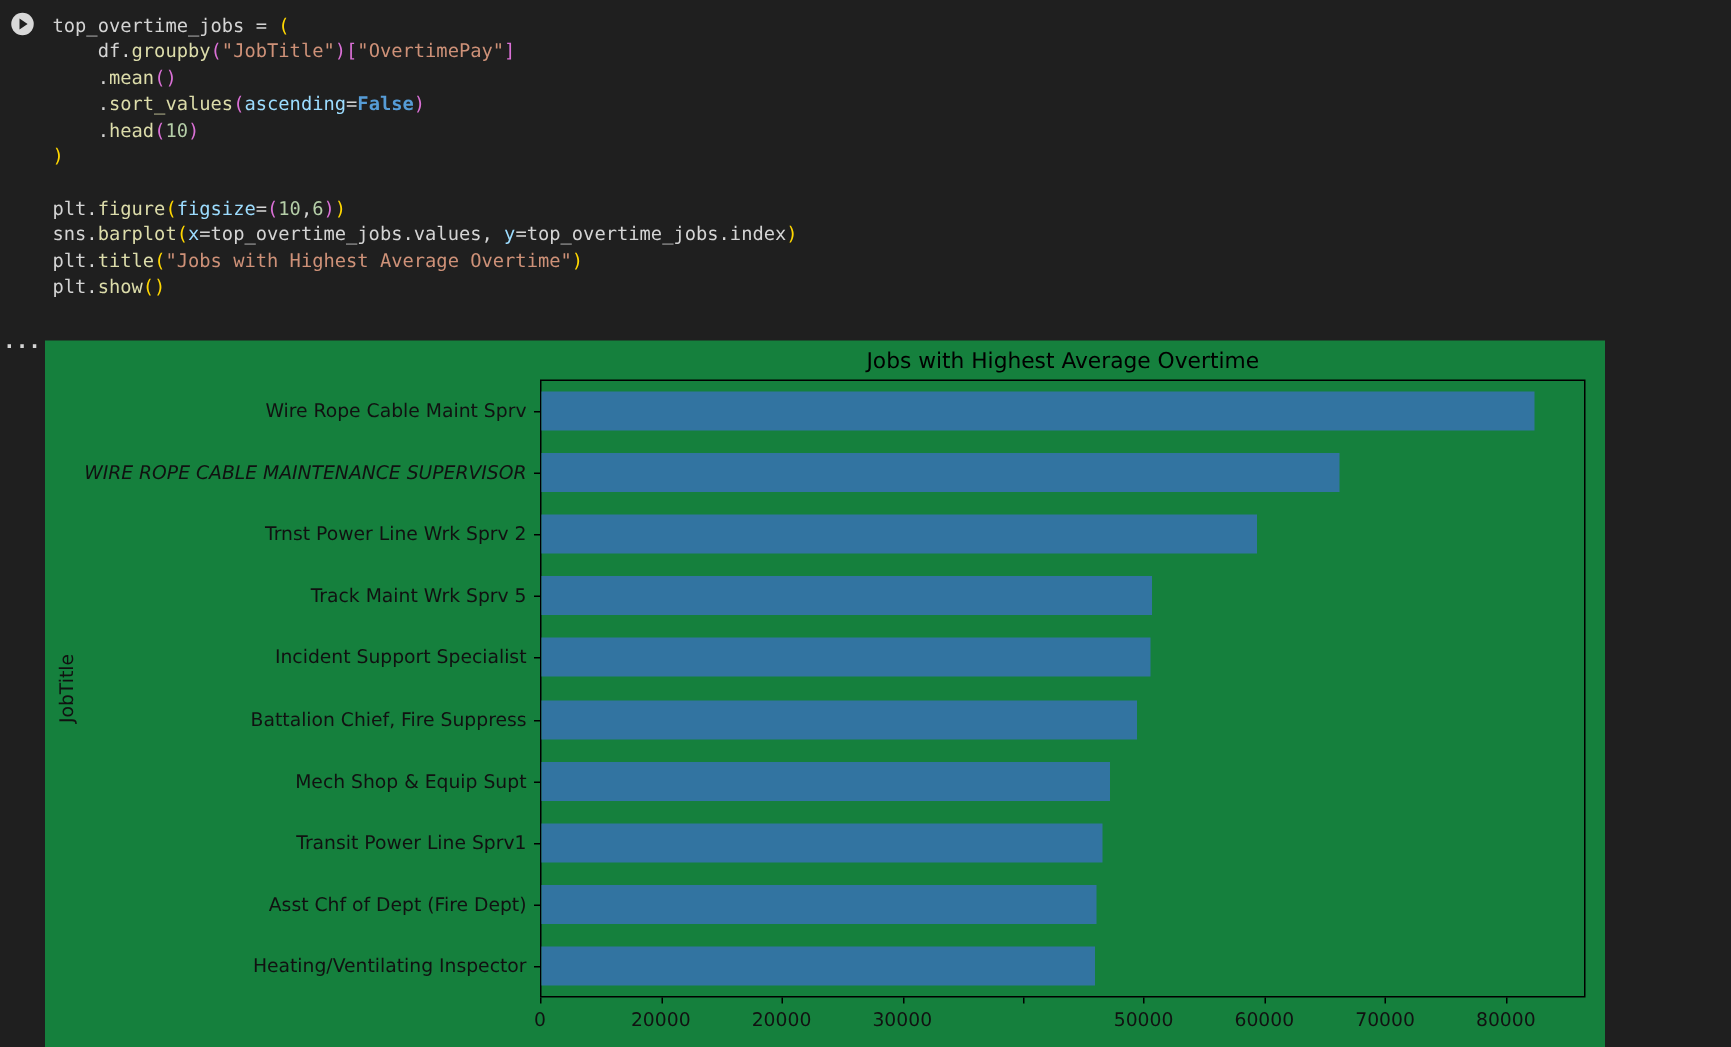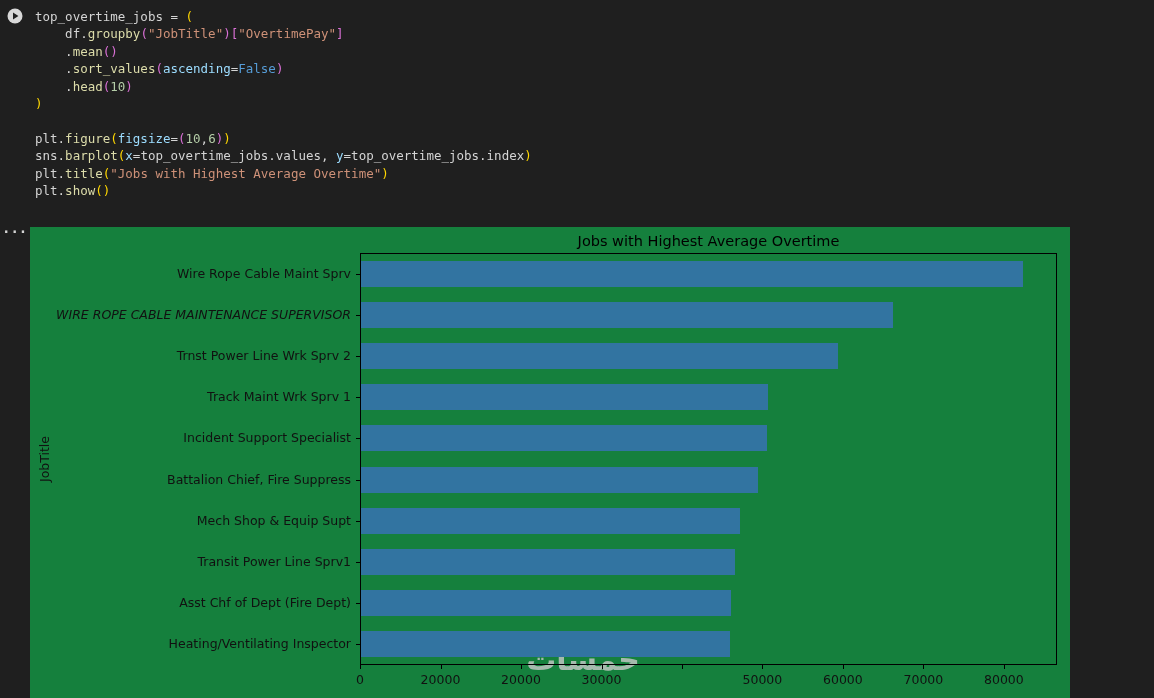--- a/index.html
+++ b/index.html
@@ -20,21 +20,21 @@
   .code {
     position: absolute; left: 35px; top: 8px; margin: 0;
     font-family: "DejaVu Sans Mono", monospace;
     font-size: 12.5px; line-height: 17.4px;
   }
   .code-line { white-space: pre; min-height: 17.4px; }
   .t-plain { color: #d4d4d4; }
   .t-func  { color: #dcdcaa; }
   .t-str   { color: #ce9178; }
   .t-num   { color: #b5cea8; }
-  .t-kw    { color: #569cd6; }
+  .t-kw    { color: #569cd6; font-weight: bold; }
   .t-b1    { color: #ffd700; }
   .t-b2    { color: #da70d6; }
   .t-arg   { color: #9cdcfe; margin-top: 10px; }
 
   
   .ellipsis {
     position: absolute; left: 2px; top: 220px;
     color: #d4d4d4; font-size: 14px; font-weight: bold;
     letter-spacing: 0px; cursor: pointer;
     font-family: "DejaVu Sans Mono", monospace;
@@ -81,32 +81,31 @@
   </svg>
 </div>
 
 <pre class="code" id="code"><div class="code-line"><span class="t-plain">top_overtime_jobs = </span><span class="t-b1">(</span></div><div class="code-line"><span class="t-plain">    df.</span><span class="t-func">groupby</span><span class="t-b2">(</span><span class="t-str">"JobTitle"</span><span class="t-b2">)</span><span class="t-b2">[</span><span class="t-str">"OvertimePay"</span><span class="t-b2">]</span></div><div class="code-line"><span class="t-plain">    .</span><span class="t-func">mean</span><span class="t-b2">()</span></div><div class="code-line"><span class="t-plain">    .</span><span class="t-func">sort_values</span><span class="t-b2">(</span><span class="t-arg">ascending</span><span class="t-plain">=</span><span class="t-kw">False</span><span class="t-b2">)</span></div><div class="code-line"><span class="t-plain">    .</span><span class="t-func">head</span><span class="t-b2">(</span><span class="t-num">10</span><span class="t-b2">)</span></div><div class="code-line"><span class="t-b1">)</span></div><div class="code-line">&nbsp;</div><div class="code-line"><span class="t-plain">plt.</span><span class="t-func">figure</span><span class="t-b1">(</span><span class="t-arg">figsize</span><span class="t-plain">=</span><span class="t-b2">(</span><span class="t-num">10</span><span class="t-plain">,</span><span class="t-num">6</span><span class="t-b2">)</span><span class="t-b1">)</span></div><div class="code-line"><span class="t-plain">sns.</span><span class="t-func">barplot</span><span class="t-b1">(</span><span class="t-arg">x</span><span class="t-plain">=top_overtime_jobs.values, </span><span class="t-arg">y</span><span class="t-plain">=top_overtime_jobs.index</span><span class="t-b1">)</span></div><div class="code-line"><span class="t-plain">plt.</span><span class="t-func">title</span><span class="t-b1">(</span><span class="t-str">"Jobs with Highest Average Overtime"</span><span class="t-b1">)</span></div><div class="code-line"><span class="t-plain">plt.</span><span class="t-func">show</span><span class="t-b1">()</span></div></pre>
 
 <div class="ellipsis">...</div>
 
 <div class="figure" id="figure">
   <div class="chart-title">Jobs with Highest Average Overtime</div>
   <div class="ylabel">JobTitle</div>
-  <div class="watermark">خمسات</div>
 <div class="plot-rect" style="left: 330px; top: 26px; width: 697px; height: 412px;"></div>
     <div class="ytick-label" style="right: 719px; top: 38.6px;">Wire Rope Cable Maint Sprv</div>
     <div class="ytick-mark" style="left: 326px; top: 46.6px; width: 4px; height: 1px;"></div>
     <div class="bar" style="left: 331px; top: 33.6px; width: 662.4px; height: 26px; background: rgb(50, 116, 161);"></div>
     <div class="ytick-label" style="right: 719px; top: 79.8px; font-style: italic;">WIRE ROPE CABLE MAINTENANCE SUPERVISOR</div>
     <div class="ytick-mark" style="left: 326px; top: 87.8px; width: 4px; height: 1px;"></div>
     <div class="bar" style="left: 331px; top: 74.8px; width: 532px; height: 26px; background: rgb(50, 116, 161);"></div>
     <div class="ytick-label" style="right: 719px; top: 121px;">Trnst Power Line Wrk Sprv 2</div>
     <div class="ytick-mark" style="left: 326px; top: 129px; width: 4px; height: 1px;"></div>
     <div class="bar" style="left: 331px; top: 116px; width: 476.5px; height: 26px; background: rgb(50, 116, 161);"></div>
-    <div class="ytick-label" style="right: 719px; top: 162.2px;">Track Maint Wrk Sprv 1</div>
+    <div class="ytick-label" style="right: 719px; top: 162.2px;">Track Maint Wrk Sprv 5</div>
     <div class="ytick-mark" style="left: 326px; top: 170.2px; width: 4px; height: 1px;"></div>
     <div class="bar" style="left: 331px; top: 157.2px; width: 407.3px; height: 26px; background: rgb(50, 116, 161);"></div>
     <div class="ytick-label" style="right: 719px; top: 203.4px;">Incident Support Specialist</div>
     <div class="ytick-mark" style="left: 326px; top: 211.4px; width: 4px; height: 1px;"></div>
     <div class="bar" style="left: 331px; top: 198.4px; width: 405.6px; height: 26px; background: rgb(50, 116, 161);"></div>
     <div class="ytick-label" style="right: 719px; top: 244.6px;">Battalion Chief, Fire Suppress</div>
     <div class="ytick-mark" style="left: 326px; top: 252.6px; width: 4px; height: 1px;"></div>
     <div class="bar" style="left: 331px; top: 239.6px; width: 396.8px; height: 26px; background: rgb(50, 116, 161);"></div>
     <div class="ytick-label" style="right: 719px; top: 285.8px;">Mech Shop &amp; Equip Supt</div>
     <div class="ytick-mark" style="left: 326px; top: 293.8px; width: 4px; height: 1px;"></div>

